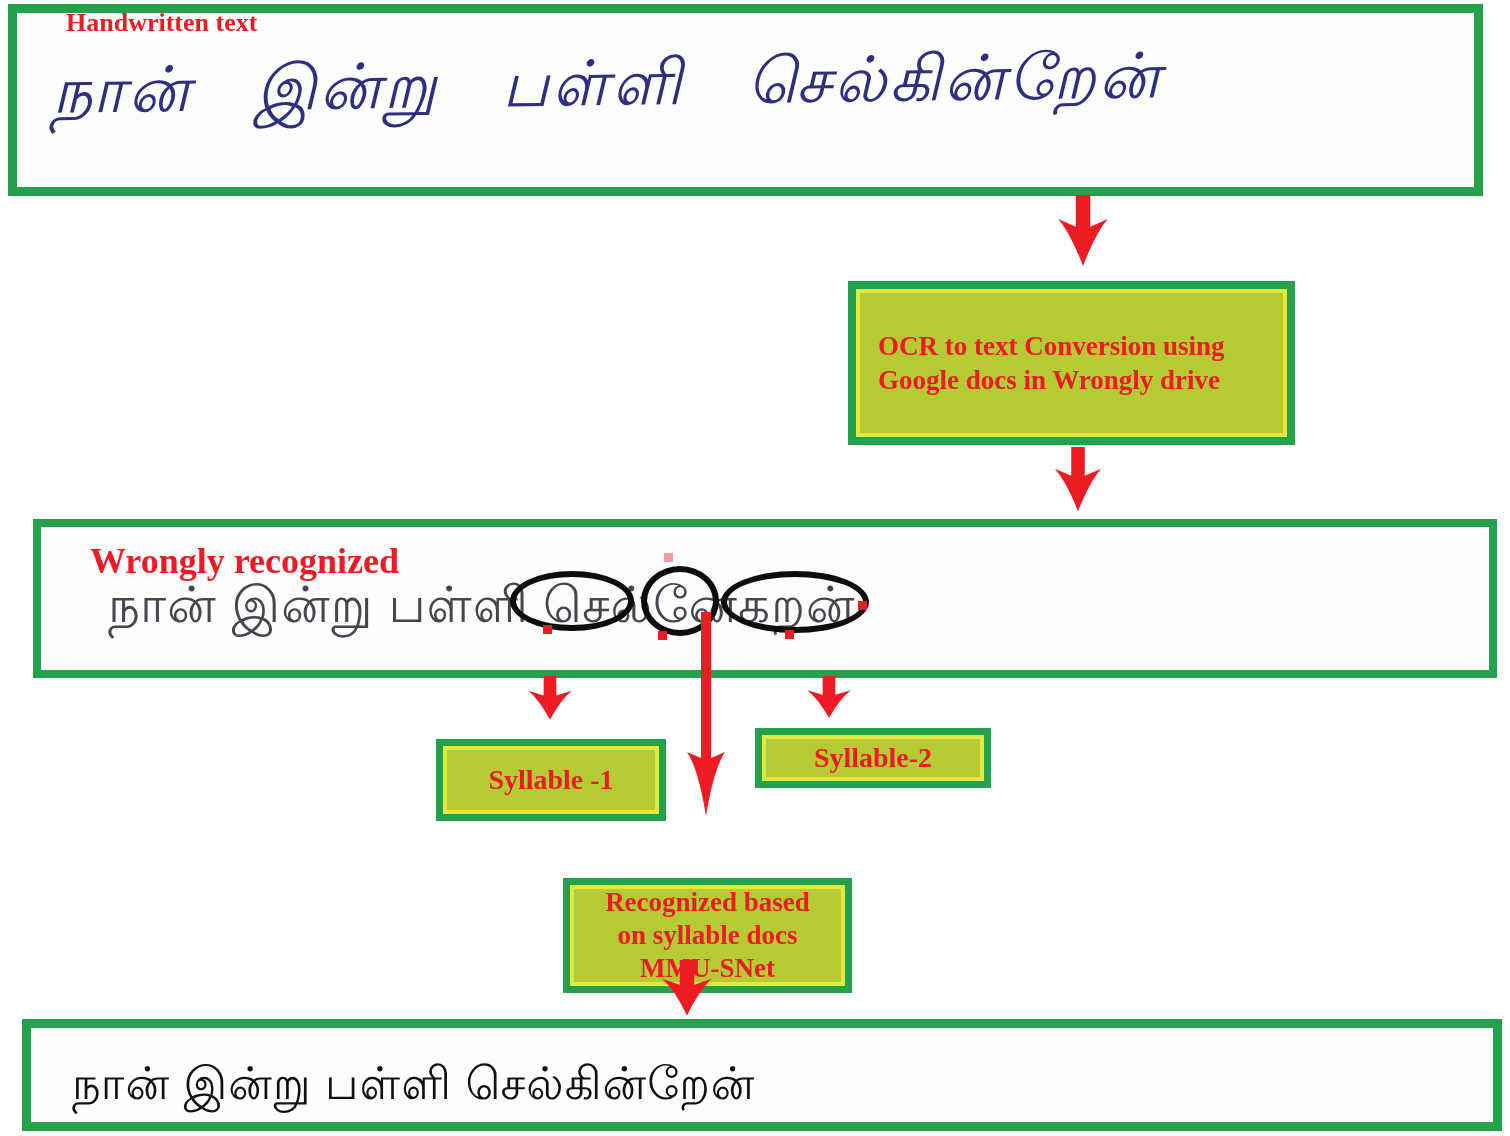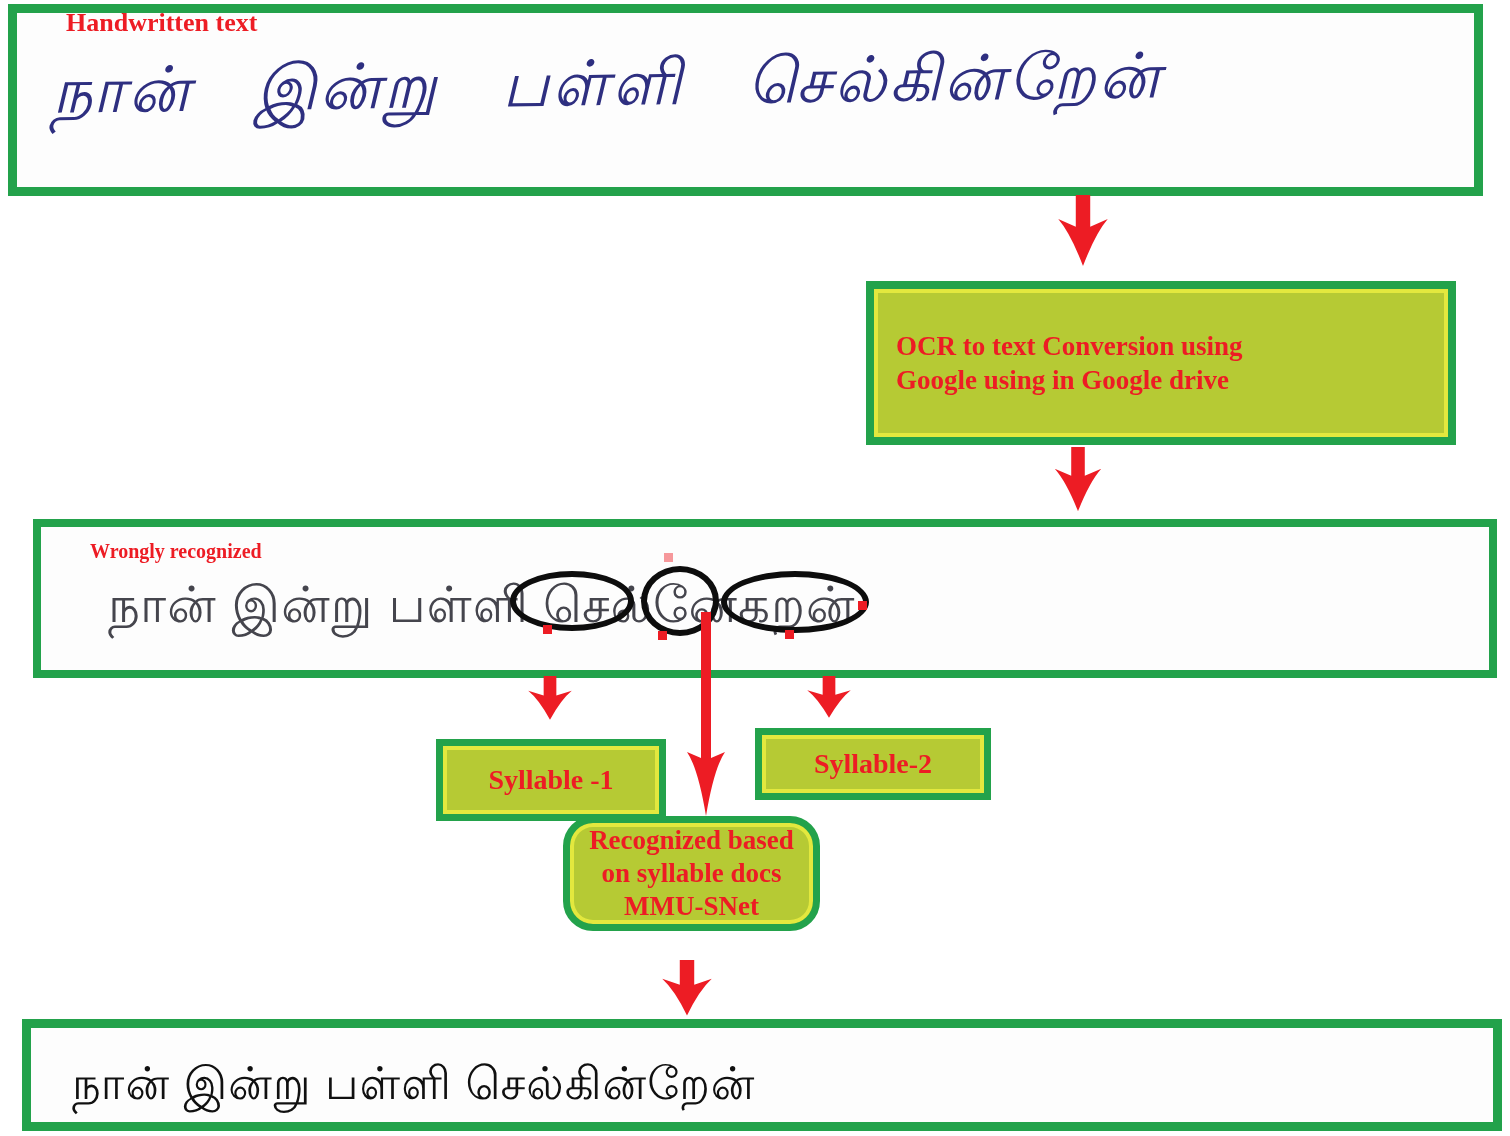--- a/index.html
+++ b/index.html
@@ -54,35 +54,35 @@
   <div class="gbox" style="left:8px; top:4px; width:1475px; height:192px;"></div>
   <div class="red-label" style="left:66px; top:8px; font-size:26px;">Handwritten text</div>
   <div class="handwriting" style="left:52px; top:48px;">நான் இன்று பள்ளி செல்கின்றேன்</div>
 
   <div class="arrow" style="left:1050px; top:195px; width:66px; height:73px;">
     <svg viewBox="0 0 64 76" preserveAspectRatio="none">
         <path d="M25 0 H39 V33 L56 25 Q44 40 32 74 Q20 40 8 25 L25 33 Z"></path>
       </svg>
   </div>
 
-  <div class="fbox" style="left:866px; top:281px; width:590px; height:164px;">
+  <div class="fbox" style="left:848px; top:281px; width:447px; height:164px;">
     <div style="position:absolute; left:22px; top:40px; color:#ed1c24; font-weight:bold; font-family:'Liberation Serif',serif; font-size:27px; line-height:34px;">
       <div>OCR to text Conversion using</div>
-      <div>Google using in Google drive</div>
+      <div>Google docs in Wrongly drive</div>
     </div>
   </div>
 
   <div class="arrow" style="left:1047px; top:447px; width:62px; height:66px;">
     <svg viewBox="0 0 64 76" preserveAspectRatio="none">
         <path d="M25 0 H39 V33 L56 25 Q44 40 32 74 Q20 40 8 25 L25 33 Z"></path>
       </svg>
   </div>
 
   <div class="gbox" style="left:33px; top:519px; width:1464px; height:159px; border-width:8px;"></div>
-  <div class="red-label" style="left:90px; top:540px; font-size:20px;">Wrongly recognized</div>
+  <div class="red-label" style="left:90px; top:540px; font-size:36px;">Wrongly recognized</div>
   <div class="tamil-line wrong-tamil" style="left:108px; top:576px;">
     <span>நான் இன்று பள்ளி</span><span style="margin-left:14px;">செல்</span><span>னே</span><span>கறன்</span>
   </div>
 
   <div class="ellipse" style="left:510px; top:571px; width:124px; height:60px;"></div>
   <div class="ellipse" style="left:641px; top:566px; width:78px; height:70px;"></div>
   <div class="ellipse" style="left:721px; top:571px; width:148px; height:62px;"></div>
 
   <div class="dot" style="left:543px; top:625px;"></div>
   <div class="dot" style="left:658px; top:631px;"></div>
@@ -105,27 +105,27 @@
     <svg viewBox="0 0 64 76" preserveAspectRatio="none">
         <path d="M25 0 H39 V33 L56 25 Q44 40 32 74 Q20 40 8 25 L25 33 Z"></path>
       </svg>
   </div>
 
   <div class="fbox" style="left:436px; top:725px; width:230px; height:82px; border-width:7px;margin-top:14px;">
     <div class="center-text">
       <span class="red-label" style="position:static; font-size:28px;">Syllable -1</span>
     </div>
   </div>
-  <div class="fbox" style="left:755px; top:728px; width:236px; height:72px; border-width:7px;">
+  <div class="fbox" style="left:755px; top:728px; width:236px; height:60px; border-width:7px;">
     <div class="center-text">
       <span class="red-label" style="position:static; font-size:28px;">Syllable-2</span>
     </div>
   </div>
 
-  <div class="fbox" style="left:563px; top:816px; width:257px; height:115px; border-width:7px;border-radius:30px;">
+  <div class="fbox" style="left:563px; top:878px; width:289px; height:115px; border-width:7px;">
     <div class="center-text" style="color:#ed1c24; font-weight:bold; font-family:'Liberation Serif',serif; font-size:27px; line-height:33px; text-align:center;">
       <div>Recognized based</div>
       <div>on syllable docs</div>
       <div>MMU-SNet</div>
     </div>
   </div>
 
   <div class="arrow" style="left:654px; top:960px; width:66px; height:57px;">
     <svg viewBox="0 0 64 76" preserveAspectRatio="none">
         <path d="M25 0 H39 V33 L56 25 Q44 40 32 74 Q20 40 8 25 L25 33 Z"></path>

